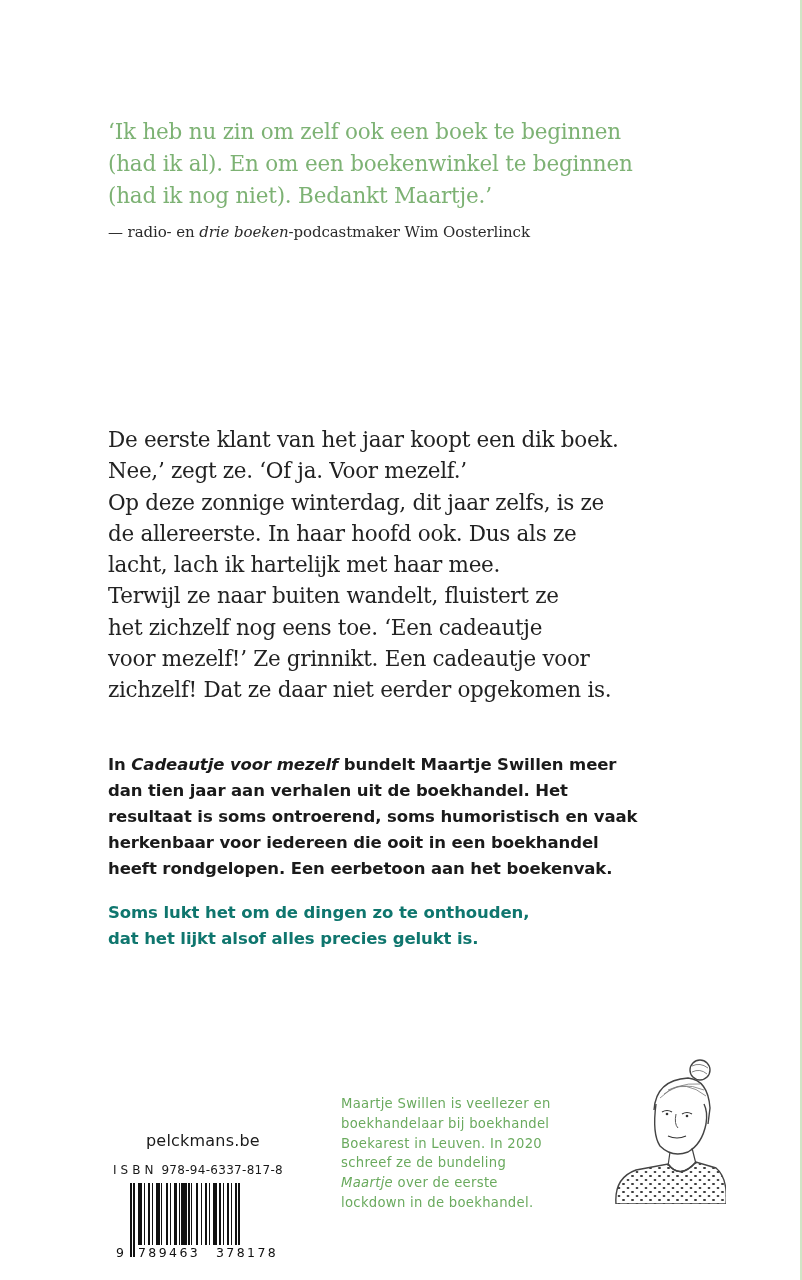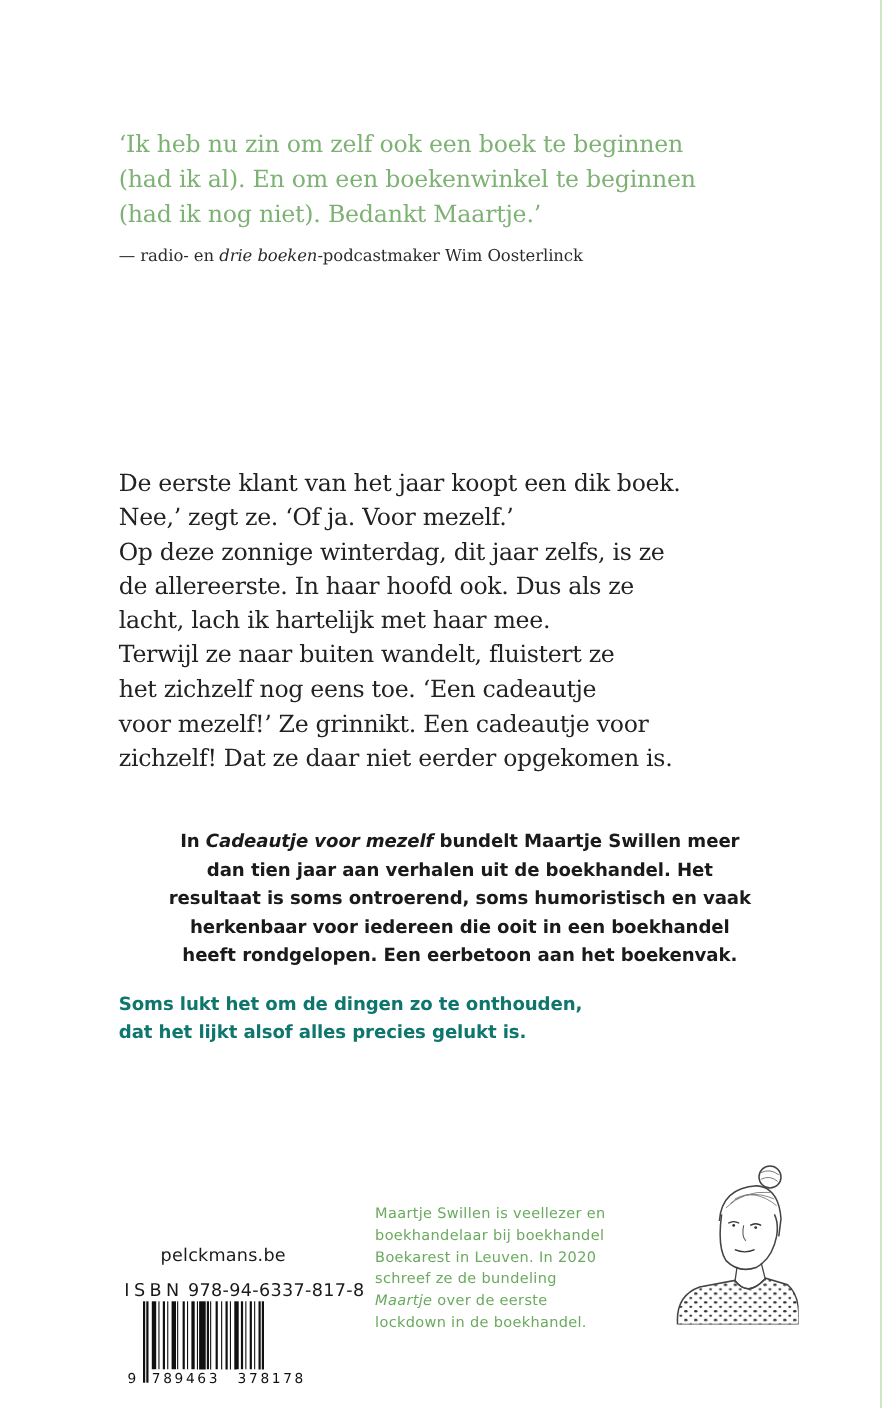--- a/index.html
+++ b/index.html
@@ -66,21 +66,21 @@
       left: 108px;
       top: 752px;
       width: 620px;
       font-family: "DejaVu Sans", "Liberation Sans", sans-serif;
       font-weight: bold;
       font-size: 16.5px;
       line-height: 26px;
       color: #1a1a1a;
       letter-spacing: -0.1px;
     }
-    .blurb .line { display: block; white-space: nowrap; text-align: center; }
+    .blurb .line { display: block; white-space: nowrap; }
     .blurb em { font-style: italic; font-weight: bold; }
     .tagline {
       position: absolute;
       left: 108px;
       top: 900px;
       font-family: "DejaVu Sans", "Liberation Sans", sans-serif;
       font-weight: bold;
       font-size: 16.5px;
       line-height: 26px;
       color: #0f766e;
@@ -95,21 +95,21 @@
       font-size: 16px;
       font-weight: 500;
       color: #1a1a1a;
       letter-spacing: 0.2px;
     }
     .isbn {
       position: absolute;
       left: 113px;
       top: 1163px;
       font-family: "DejaVu Sans", "Liberation Sans", sans-serif;
-      font-size: 16px;
+      font-size: 12px;
       color: #1a1a1a;
       white-space: nowrap;
       letter-spacing: 0.3px;
     }
     .isbn .prefix { letter-spacing: 4px; margin-right: 4px; }
     .barcode {
       position: absolute;
       left: 130px;
       top: 1183px;
       width: 160px;

